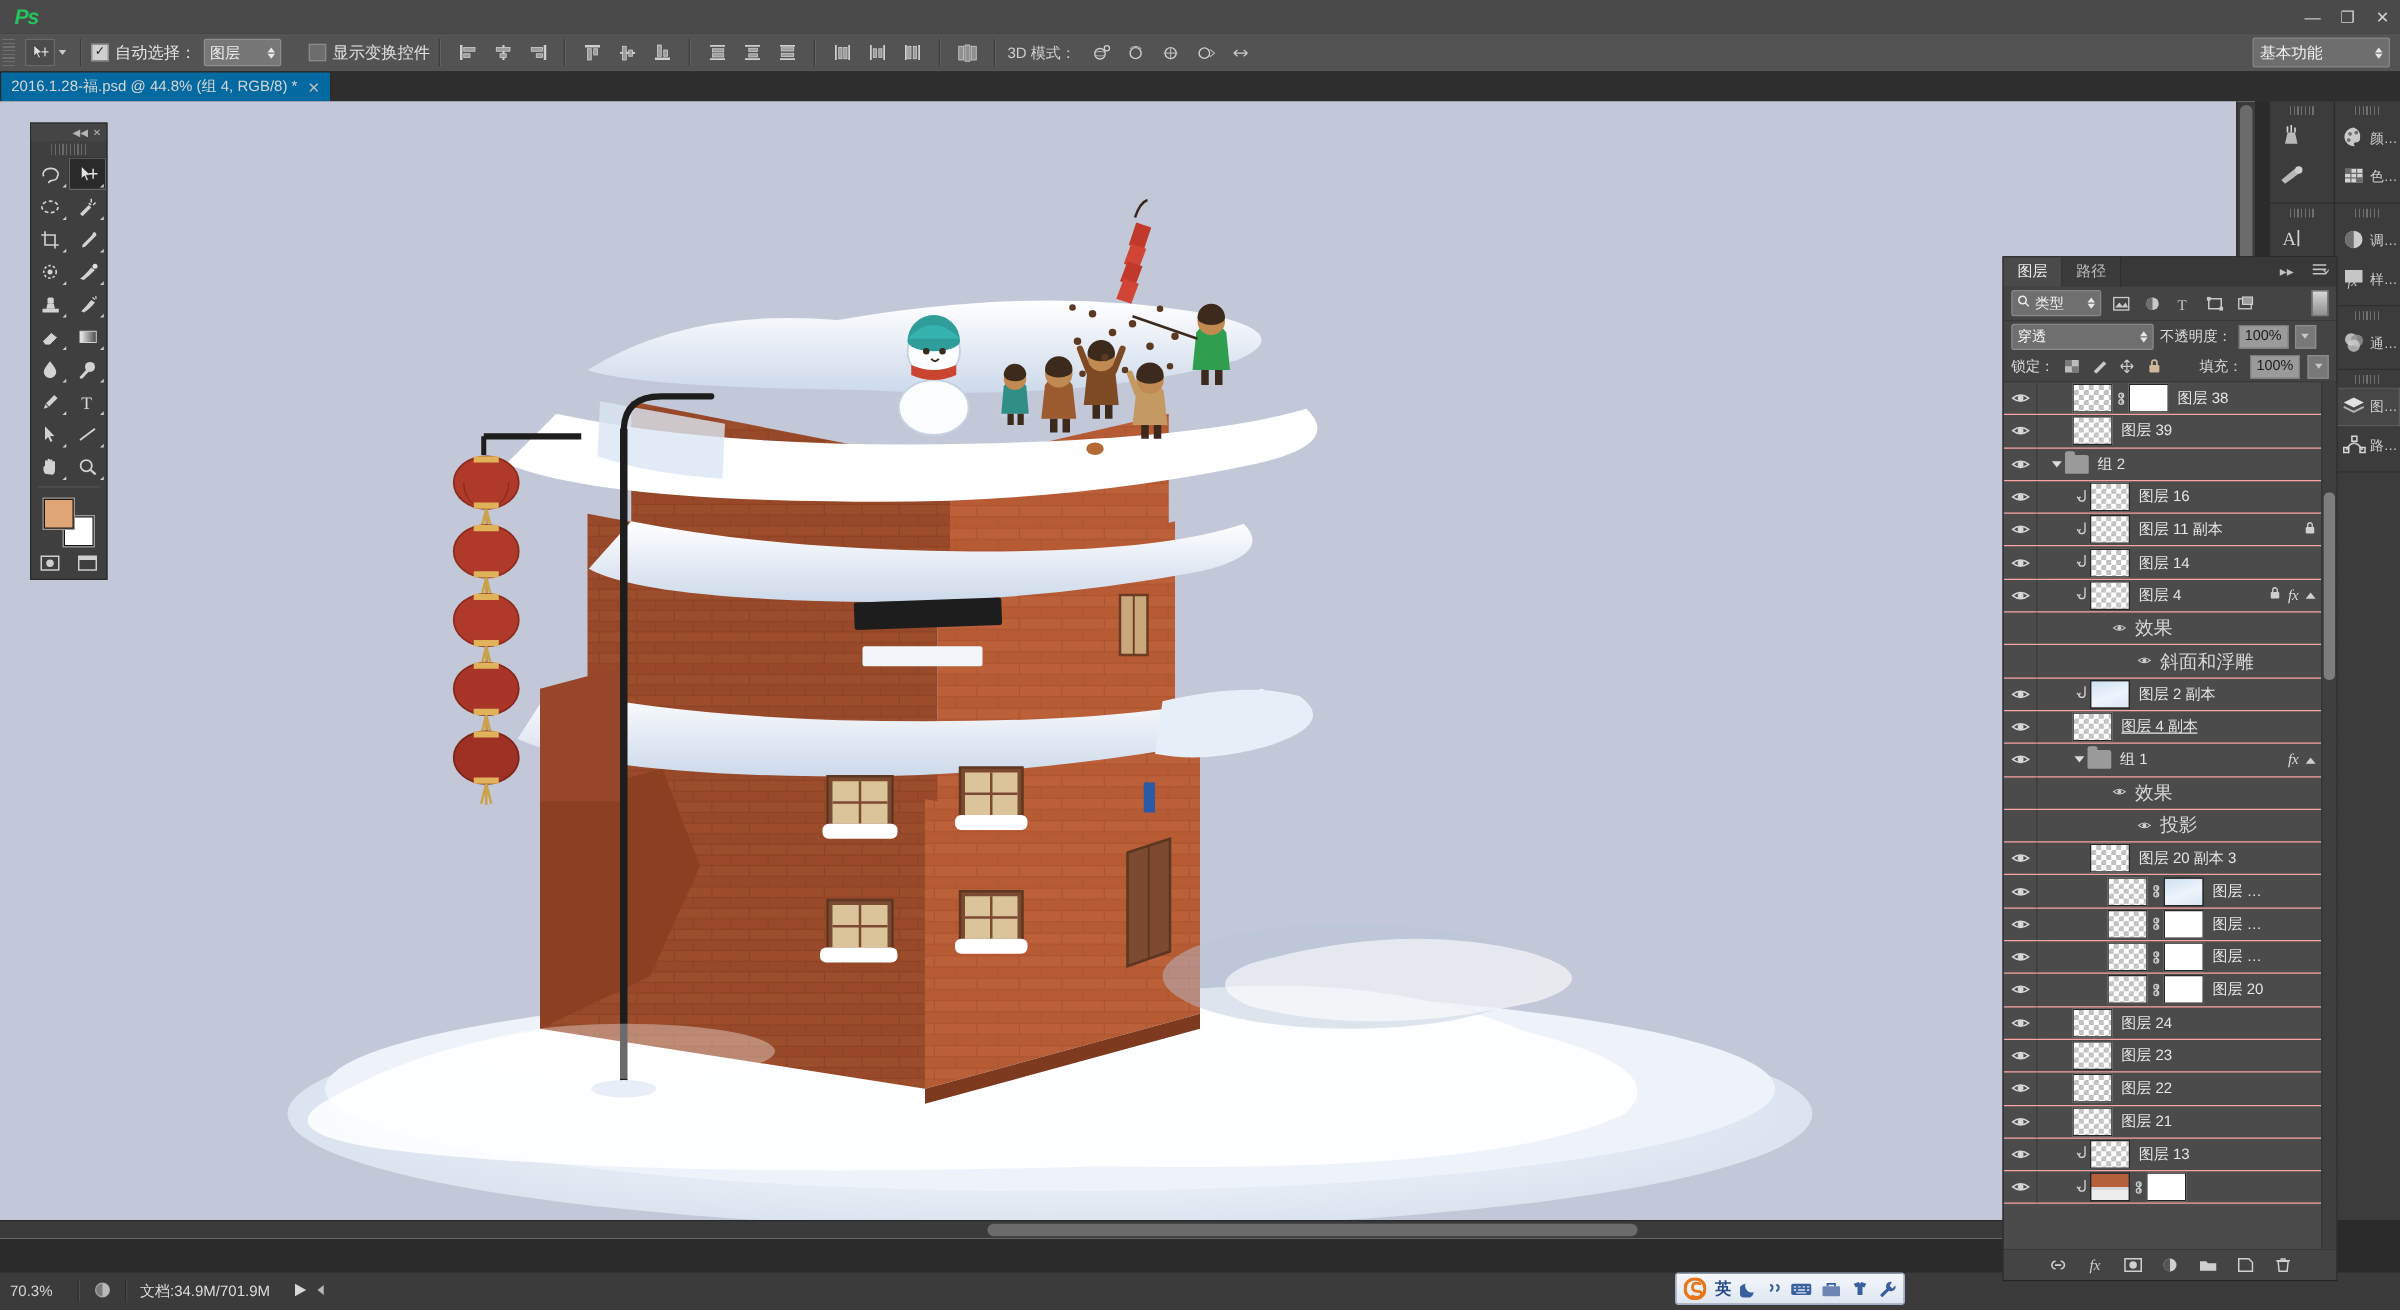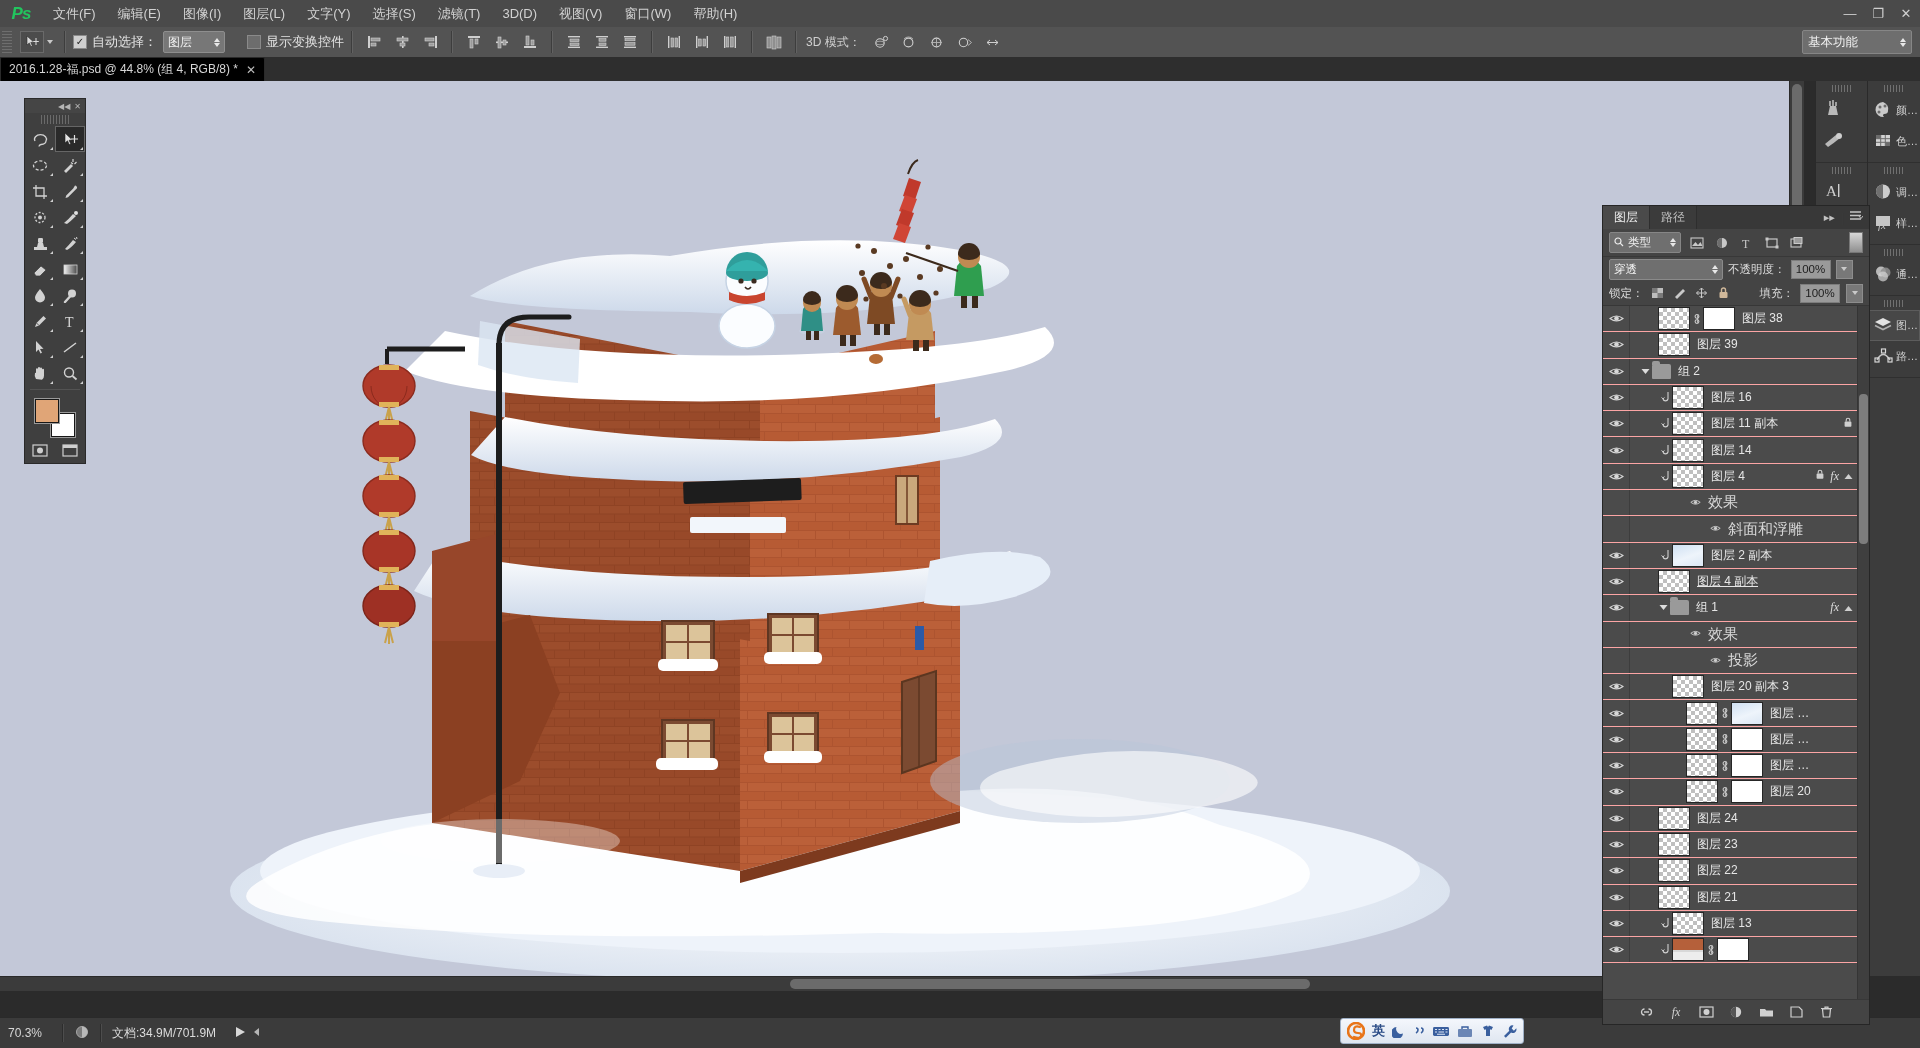--- a/index.html
+++ b/index.html
@@ -28,21 +28,21 @@
   .updown i{width:0;height:0;border-left:3px solid transparent;border-right:3px solid transparent;}
   .updown i.u{border-bottom:4px solid #e8e8e8;}
   .updown i.d{border-top:4px solid #e8e8e8;}
   .align-btn{width:22px;height:20px;margin:0 2px;border:1px solid transparent;display:flex;align-items:center;justify-content:center;}
   .align-btn svg{display:block;}
   .mode3d{font-size:12px;color:#cfcfcf;margin:0 6px 0 2px;white-space:nowrap;}
   .ws-select{height:22px;min-width:98px;background:#6e6e6e;border:1px solid #868686;border-radius:2px;display:flex;align-items:center;justify-content:space-between;padding:0 5px;font-size:12.5px;color:#f2f2f2;margin-right:8px;}
 
   
   .tabbar{position:absolute;left:0;top:57px;width:1920px;height:24px;background:#2e2e2e;display:flex;align-items:flex-end;}
-  .doctab{height:23px;background:#000000;border:1px solid #2a2a2a;border-bottom:none;display:flex;align-items:center;padding:0 8px;gap:8px;font-size:12px;color:#d6d6d6;border-top-left-radius:2px;border-top-right-radius:2px;}
+  .doctab{height:23px;background:#0369a1;border:1px solid #2a2a2a;border-bottom:none;display:flex;align-items:center;padding:0 8px;gap:8px;font-size:12px;color:#d6d6d6;border-top-left-radius:2px;border-top-right-radius:2px;}
   .doctab .x{font-size:12px;color:#bdbdbd;}
 
   
   .workspace{position:absolute;left:0;top:81px;width:1920px;height:937px;background:#2b2b2b;}
   .canvas-area{position:absolute;left:0;top:0;width:1804px;height:910px;background:#c3c8d8;overflow:hidden;}
   .canvas-scroll-v{position:absolute;right:0;top:0;width:14px;height:910px;background:#3b3b3b;border-left:1px solid #2a2a2a;}
   .canvas-scroll-h{position:absolute;left:0;bottom:0;height:14px;width:1804px;background:#3b3b3b;border-top:1px solid #2a2a2a;}
   .scroll-thumb-h{position:absolute;left:790px;top:2px;width:520px;height:10px;background:#6b6b6b;border-radius:5px;}
   .scroll-thumb-v{position:absolute;left:2px;top:3px;width:10px;height:240px;background:#6b6b6b;border-radius:5px;}
 
@@ -127,33 +127,20 @@
   
   .art{position:absolute;left:0;top:0;width:1804px;height:896px;}
 </style>
 </head>
 <body>
 
 <div id="app">
 
   <div class="menubar">
     <div class="ps-logo">Ps</div>
-    <div id="menu-items" style="display:flex;align-items:center;">
-        <div class="menu-item">文件(F)</div>
-        <div class="menu-item">编辑(E)</div>
-        <div class="menu-item">图像(I)</div>
-        <div class="menu-item">图层(L)</div>
-        <div class="menu-item">文字(Y)</div>
-        <div class="menu-item">选择(S)</div>
-        <div class="menu-item">滤镜(T)</div>
-        <div class="menu-item">3D(D)</div>
-        <div class="menu-item">视图(V)</div>
-        <div class="menu-item">窗口(W)</div>
-        <div class="menu-item">帮助(H)</div>
-      </div>
     <div class="win-btns">
       <div class="win-btn">—</div>
       <div class="win-btn">❐</div>
       <div class="win-btn close">✕</div>
     </div>
   </div>
 
   <div class="optbar">
     <div class="grip"></div>
     <div class="opt-tool">

